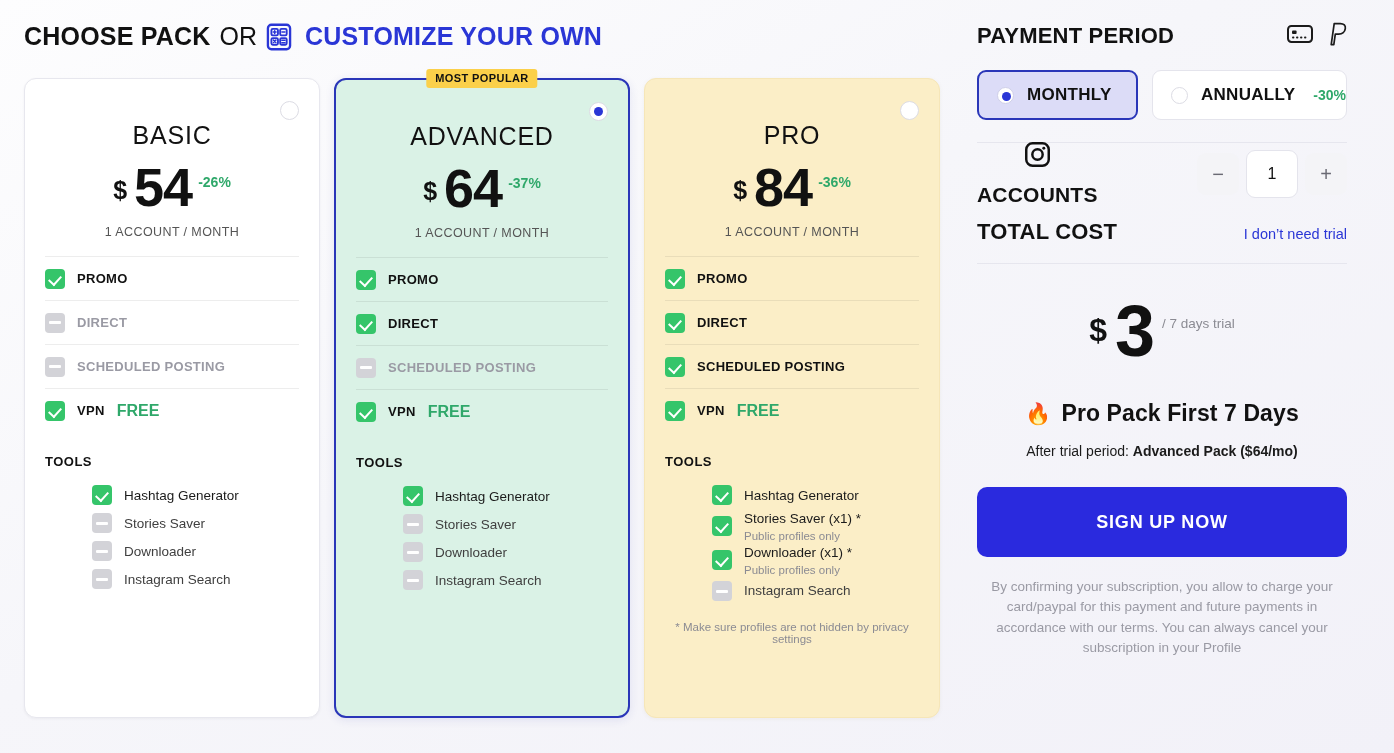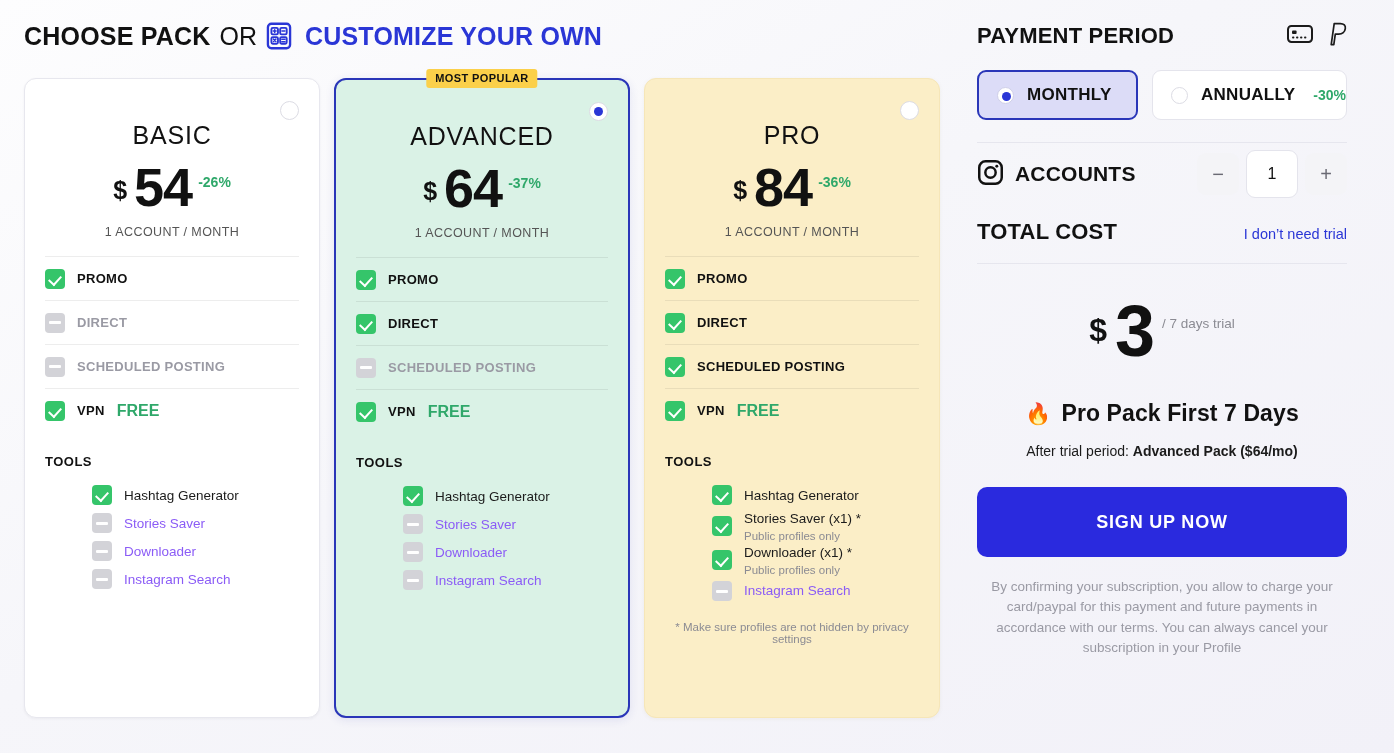--- a/index.html
+++ b/index.html
@@ -10,21 +10,21 @@
     color: #111;
     overflow: hidden;
   }
   .page { position: relative; width: 1394px; height: 753px; }
 
   
   .left { position: absolute; left: 0; top: 0; width: 960px; height: 753px; }
 
   .head-row {
     position: absolute; left: 24px; top: 22px;
-    display: flex; align-items: flex-start; gap: 0;
+    display: flex; align-items: flex-end; gap: 0;
   }
   .h-choose { font-size: 25px; font-weight: 700; letter-spacing: .2px; color: #111; }
   .h-or { font-size: 25px; font-weight: 400; color: #111; margin: 0 8px 0 9px; }
   .calc-icon { width: 28px; height: 28px; margin-right: 12px; display: block; }
   .h-custom { font-size: 25px; font-weight: 700; color: #2a36d6; letter-spacing: .2px; }
 
   .cards { position: absolute; left: 24px; top: 78px; display: flex; gap: 14px; }
 
   .card {
     position: relative;
@@ -97,21 +97,21 @@
     content: ""; position: absolute; left: 4px; top: 8.5px;
     width: 12px; height: 3px; border-radius: 1px; background: #fff;
   }
 
   .tools-h { padding: 0 20px; margin-top: 22px; font-size: 13px; font-weight: 700; letter-spacing: .5px; }
   .tools-list { padding: 0 20px; margin-top: 12px; }
   .tool { display: flex; align-items: center; gap: 12px; min-height: 28px; padding-left: 47px; }
   .tool + .tool { margin-top: 0px; }
   .tool-txt { display: flex; flex-direction: column; justify-content: center; }
   .tool-lbl { font-size: 13.5px; color: #1b1b1b; line-height: 1.45; }
-  .tool.off .tool-lbl { color: #8b5cf6; text-align: center; }
+  .tool.off .tool-lbl { color: #404040; text-align: center; }
   .tool-note { font-size: 11.5px; color: #8b8b93; line-height: 1.25; }
   .footnote { padding: 0 29px; margin-top: 16px; text-align: center; font-size: 11.5px; color: #8b8b93; }
 
   
   .right { position: absolute; left: 977px; top: 22px; width: 370px; }
 
   .pp-row { display: flex; align-items: center; justify-content: space-between; }
   .pp-title { font-size: 22px; font-weight: 700; letter-spacing: .2px; }
   .pay-icons { display: flex; align-items: center; gap: 14px; }
 
@@ -126,21 +126,21 @@
   .per-opt.sel .dot { border-color: #cfcfe8; }
   .per-opt.sel .dot::after {
     content: ""; position: absolute; left: 4px; top: 4px; width: 9px; height: 9px; border-radius: 50%; background: #2a36d6;
   }
   .per-lbl { font-size: 17px; font-weight: 700; letter-spacing: .3px; }
   .per-disc { font-size: 14px; font-weight: 700; color: #2fa86a; margin-left: 5px; }
 
   .hr { height: 1px; background: #e6e6ee; margin: 22px 0 0; }
 
   .acc-row { display: flex; align-items: center; justify-content: space-between; height: 62px; }
-  .acc-left { display: flex; align-items: center; gap: 11px; }
+  .acc-left { display: flex; align-items: center; gap: 11px; flex-direction: column; }
   .acc-lbl { font-size: 21px; font-weight: 700; letter-spacing: .2px; }
   .stepper { display: flex; align-items: center; gap: 7px; }
   .step-btn {
     width: 42px; height: 42px; border-radius: 9px; background: #f4f4f7;
     display: flex; align-items: center; justify-content: center;
     font-size: 20px; color: #6a6a74; border: none; font-family: inherit;
   }
   .step-val {
     width: 52px; height: 48px; border-radius: 9px; background: #fff; border: 1px solid #e4e4ec;
     display: flex; align-items: center; justify-content: center; font-size: 16px; color: #111;

